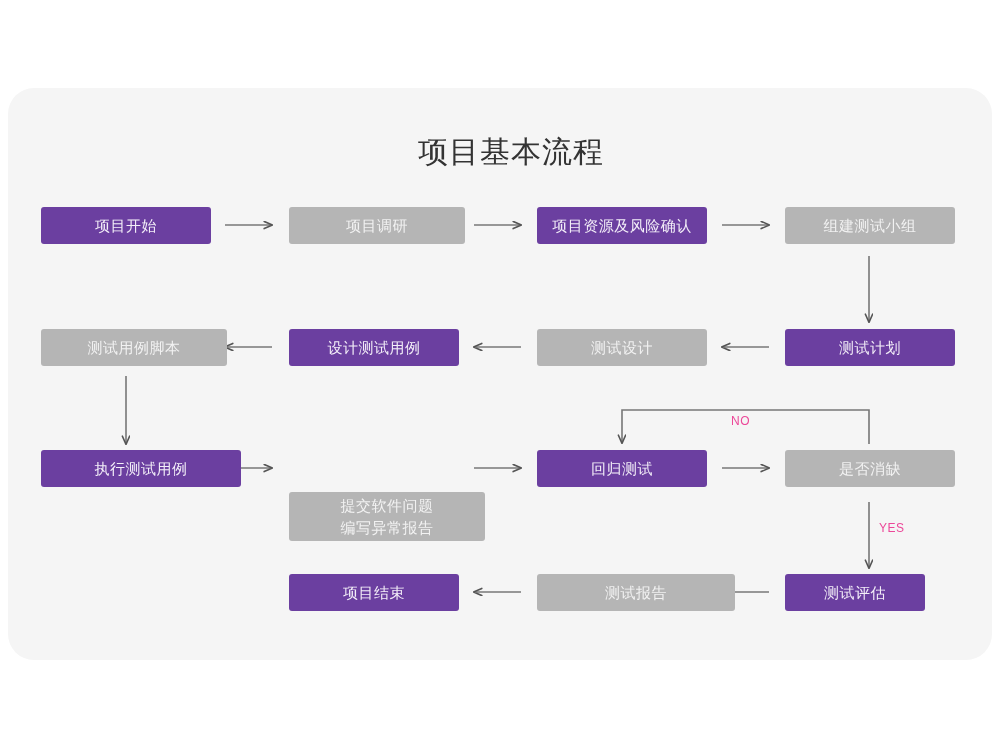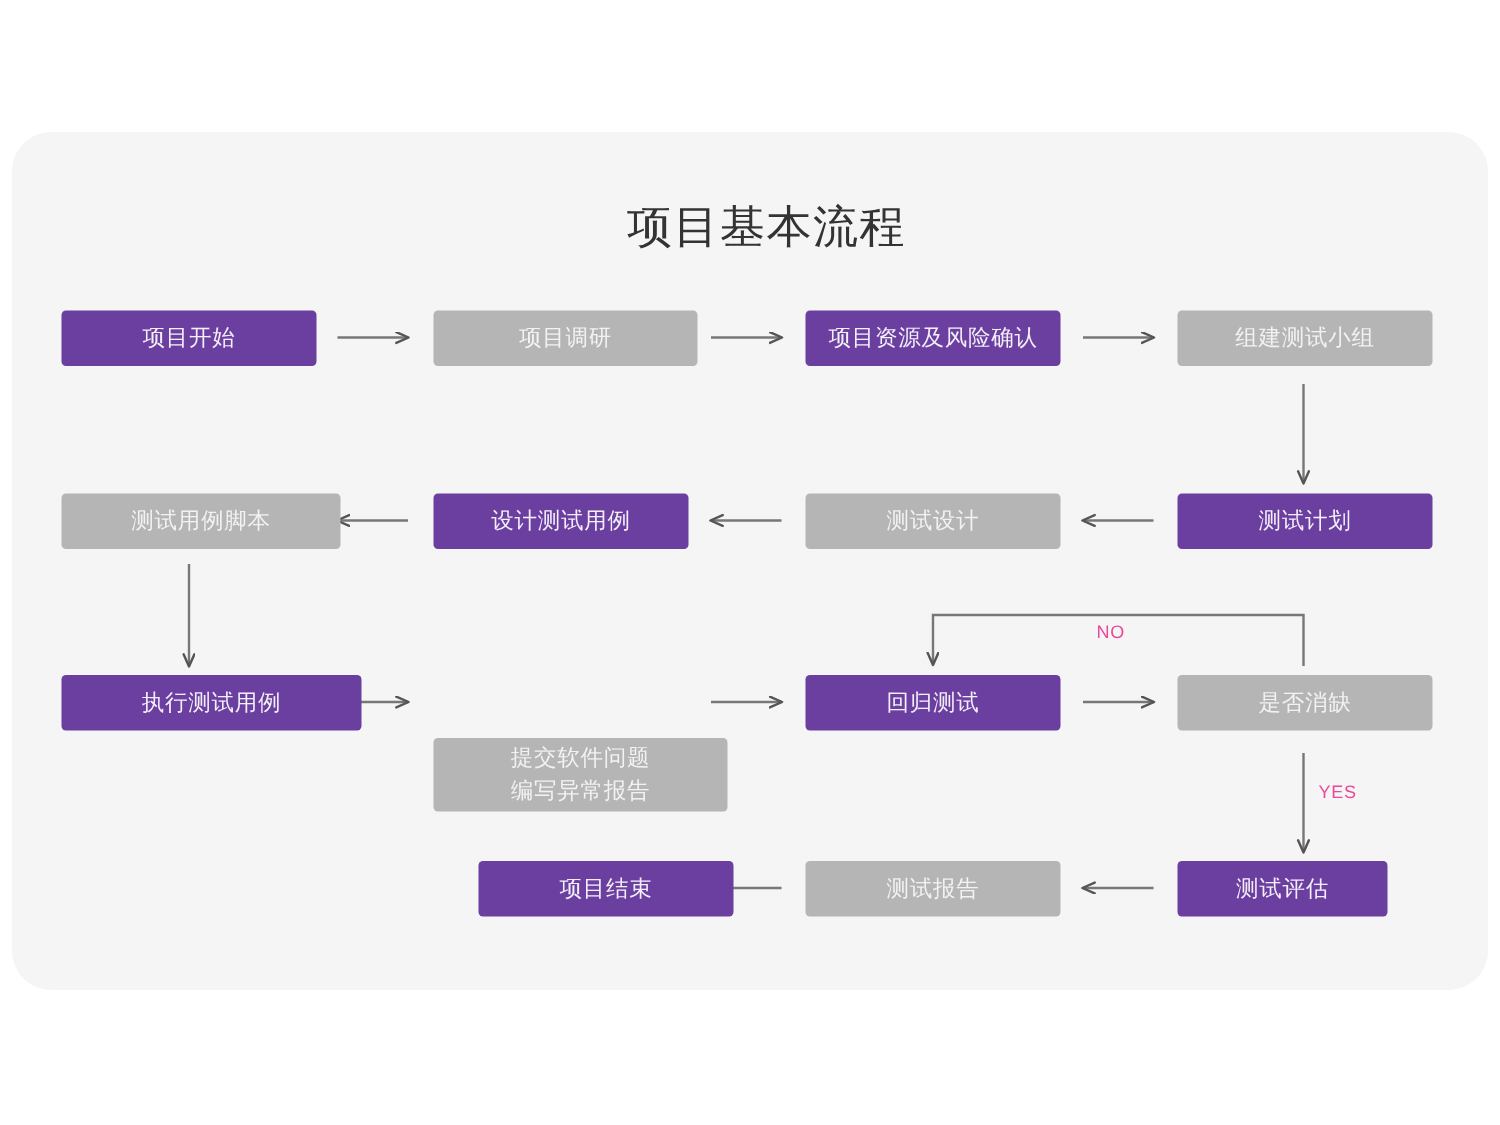--- a/index.html
+++ b/index.html
@@ -133,17 +133,17 @@
   <div class="node purple" style="left:289px; top:329px; width:170px; height:37px;">设计测试用例</div>
   <div class="node gray" style="left:537px; top:329px; width:170px; height:37px;">测试设计</div>
   <div class="node purple" style="left:785px; top:329px; width:170px; height:37px;">测试计划</div>
 
   <div class="node purple" style="left:41px; top:450px; width:200px; height:37px;">执行测试用例</div>
   <div class="node gray" style="left:289px; top:444px; width:196px; height:49px;margin-top:48px;">提交软件问题
 编写异常报告</div>
   <div class="node purple" style="left:537px; top:450px; width:170px; height:37px;">回归测试</div>
   <div class="node gray" style="left:785px; top:450px; width:170px; height:37px;">是否消缺</div>
 
-  <div class="node purple" style="left:289px; top:574px; width:170px; height:37px;margin-left:30px;">项目结束</div>
-  <div class="node gray" style="left:537px; top:574px; width:170px; height:37px;">测试报告</div>
+  <div class="node purple" style="left:289px; top:574px; width:170px; height:37px;">项目结束</div>
+  <div class="node gray" style="left:537px; top:574px; width:198px; height:37px;">测试报告</div>
   <div class="node purple" style="left:785px; top:574px; width:140px; height:37px;">测试评估</div>
 
 </div>
 
 </body></html>

